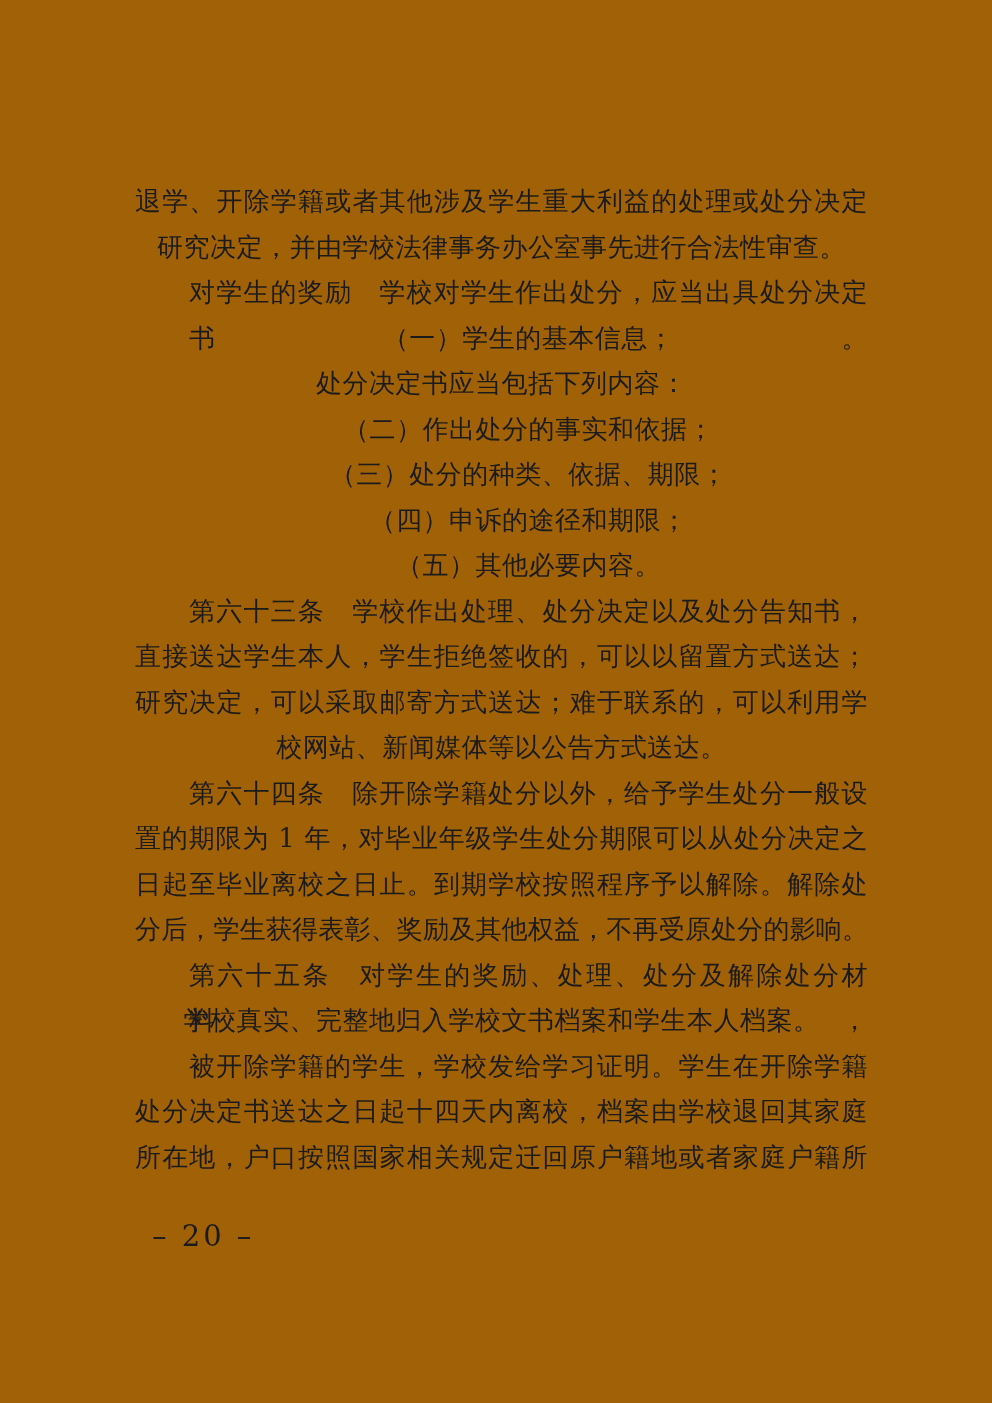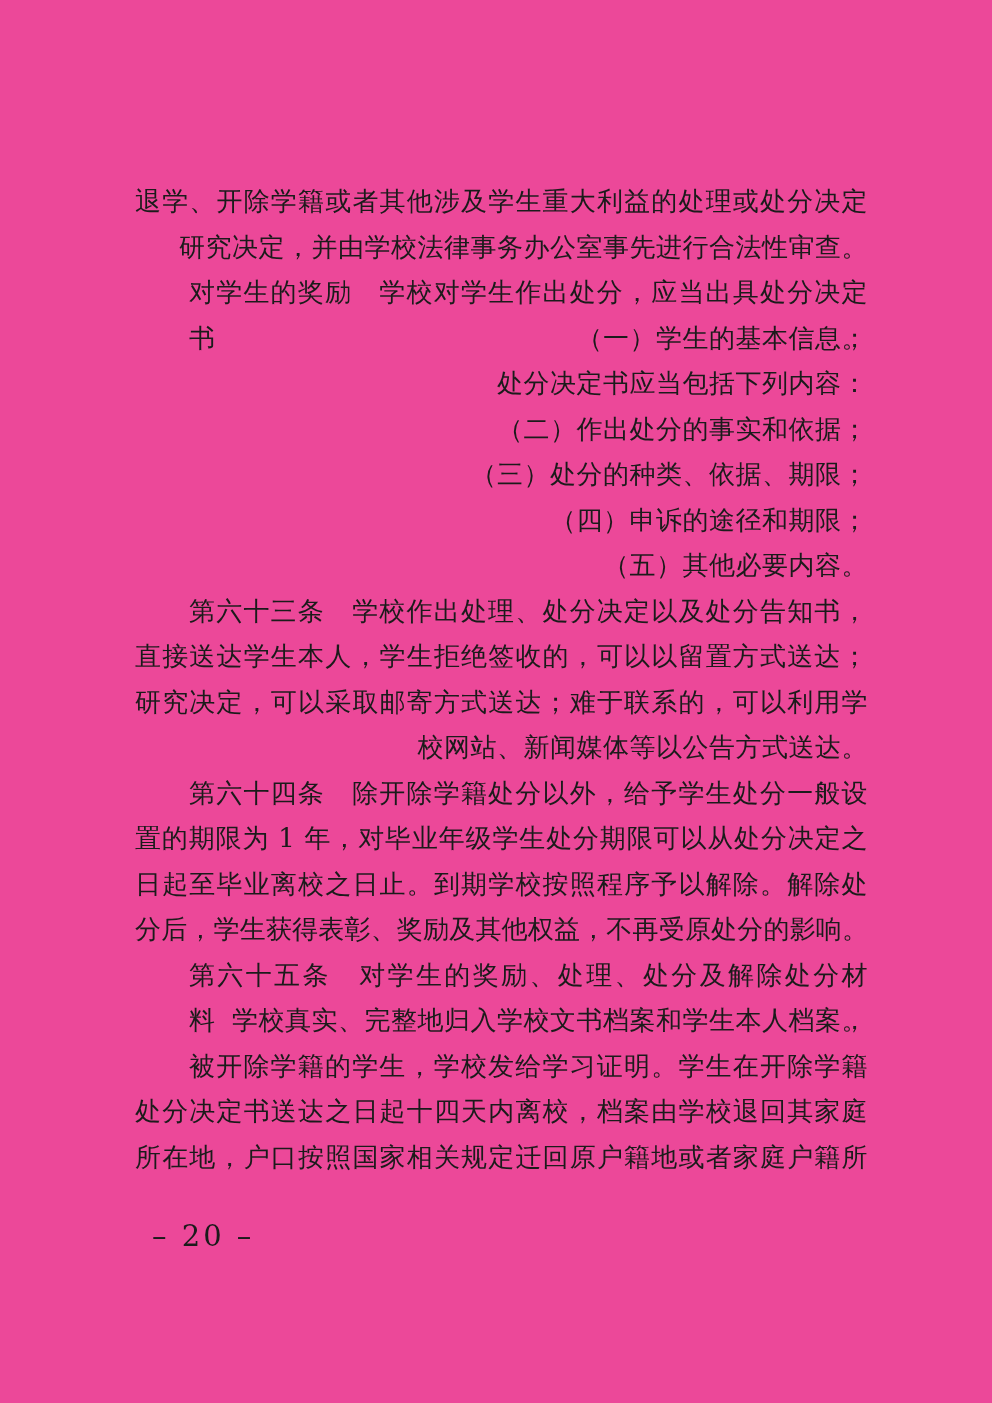--- a/index.html
+++ b/index.html
@@ -11,35 +11,35 @@
     height: 1403px;
     background: #ffffff;
     position: relative;
     overflow: hidden;
     font-family: "DejaVu Serif", "Liberation Serif", serif;
     color: #1b1b1b;
   }
   .page {
     position: absolute;
     inset: 0;
-    background: #ec4899;
+    background: #a16207;
     text-decoration: underline;
   }
   .text-block {
     position: absolute;
     left: 135px;
     top: 179px;
     width: 733px;
   }
   .line {
     font-size: 26px;
     letter-spacing: 0.5px;
     height: 45.5px;
     line-height: 45.5px;
-    text-align: right;
+    text-align: center;
     overflow: visible;
   }
   .line.justify {
     text-align: justify;
     text-align-last: justify;
     text-justify: inter-character;
   }
   .line.indent {
     padding-left: 54px;
   }

